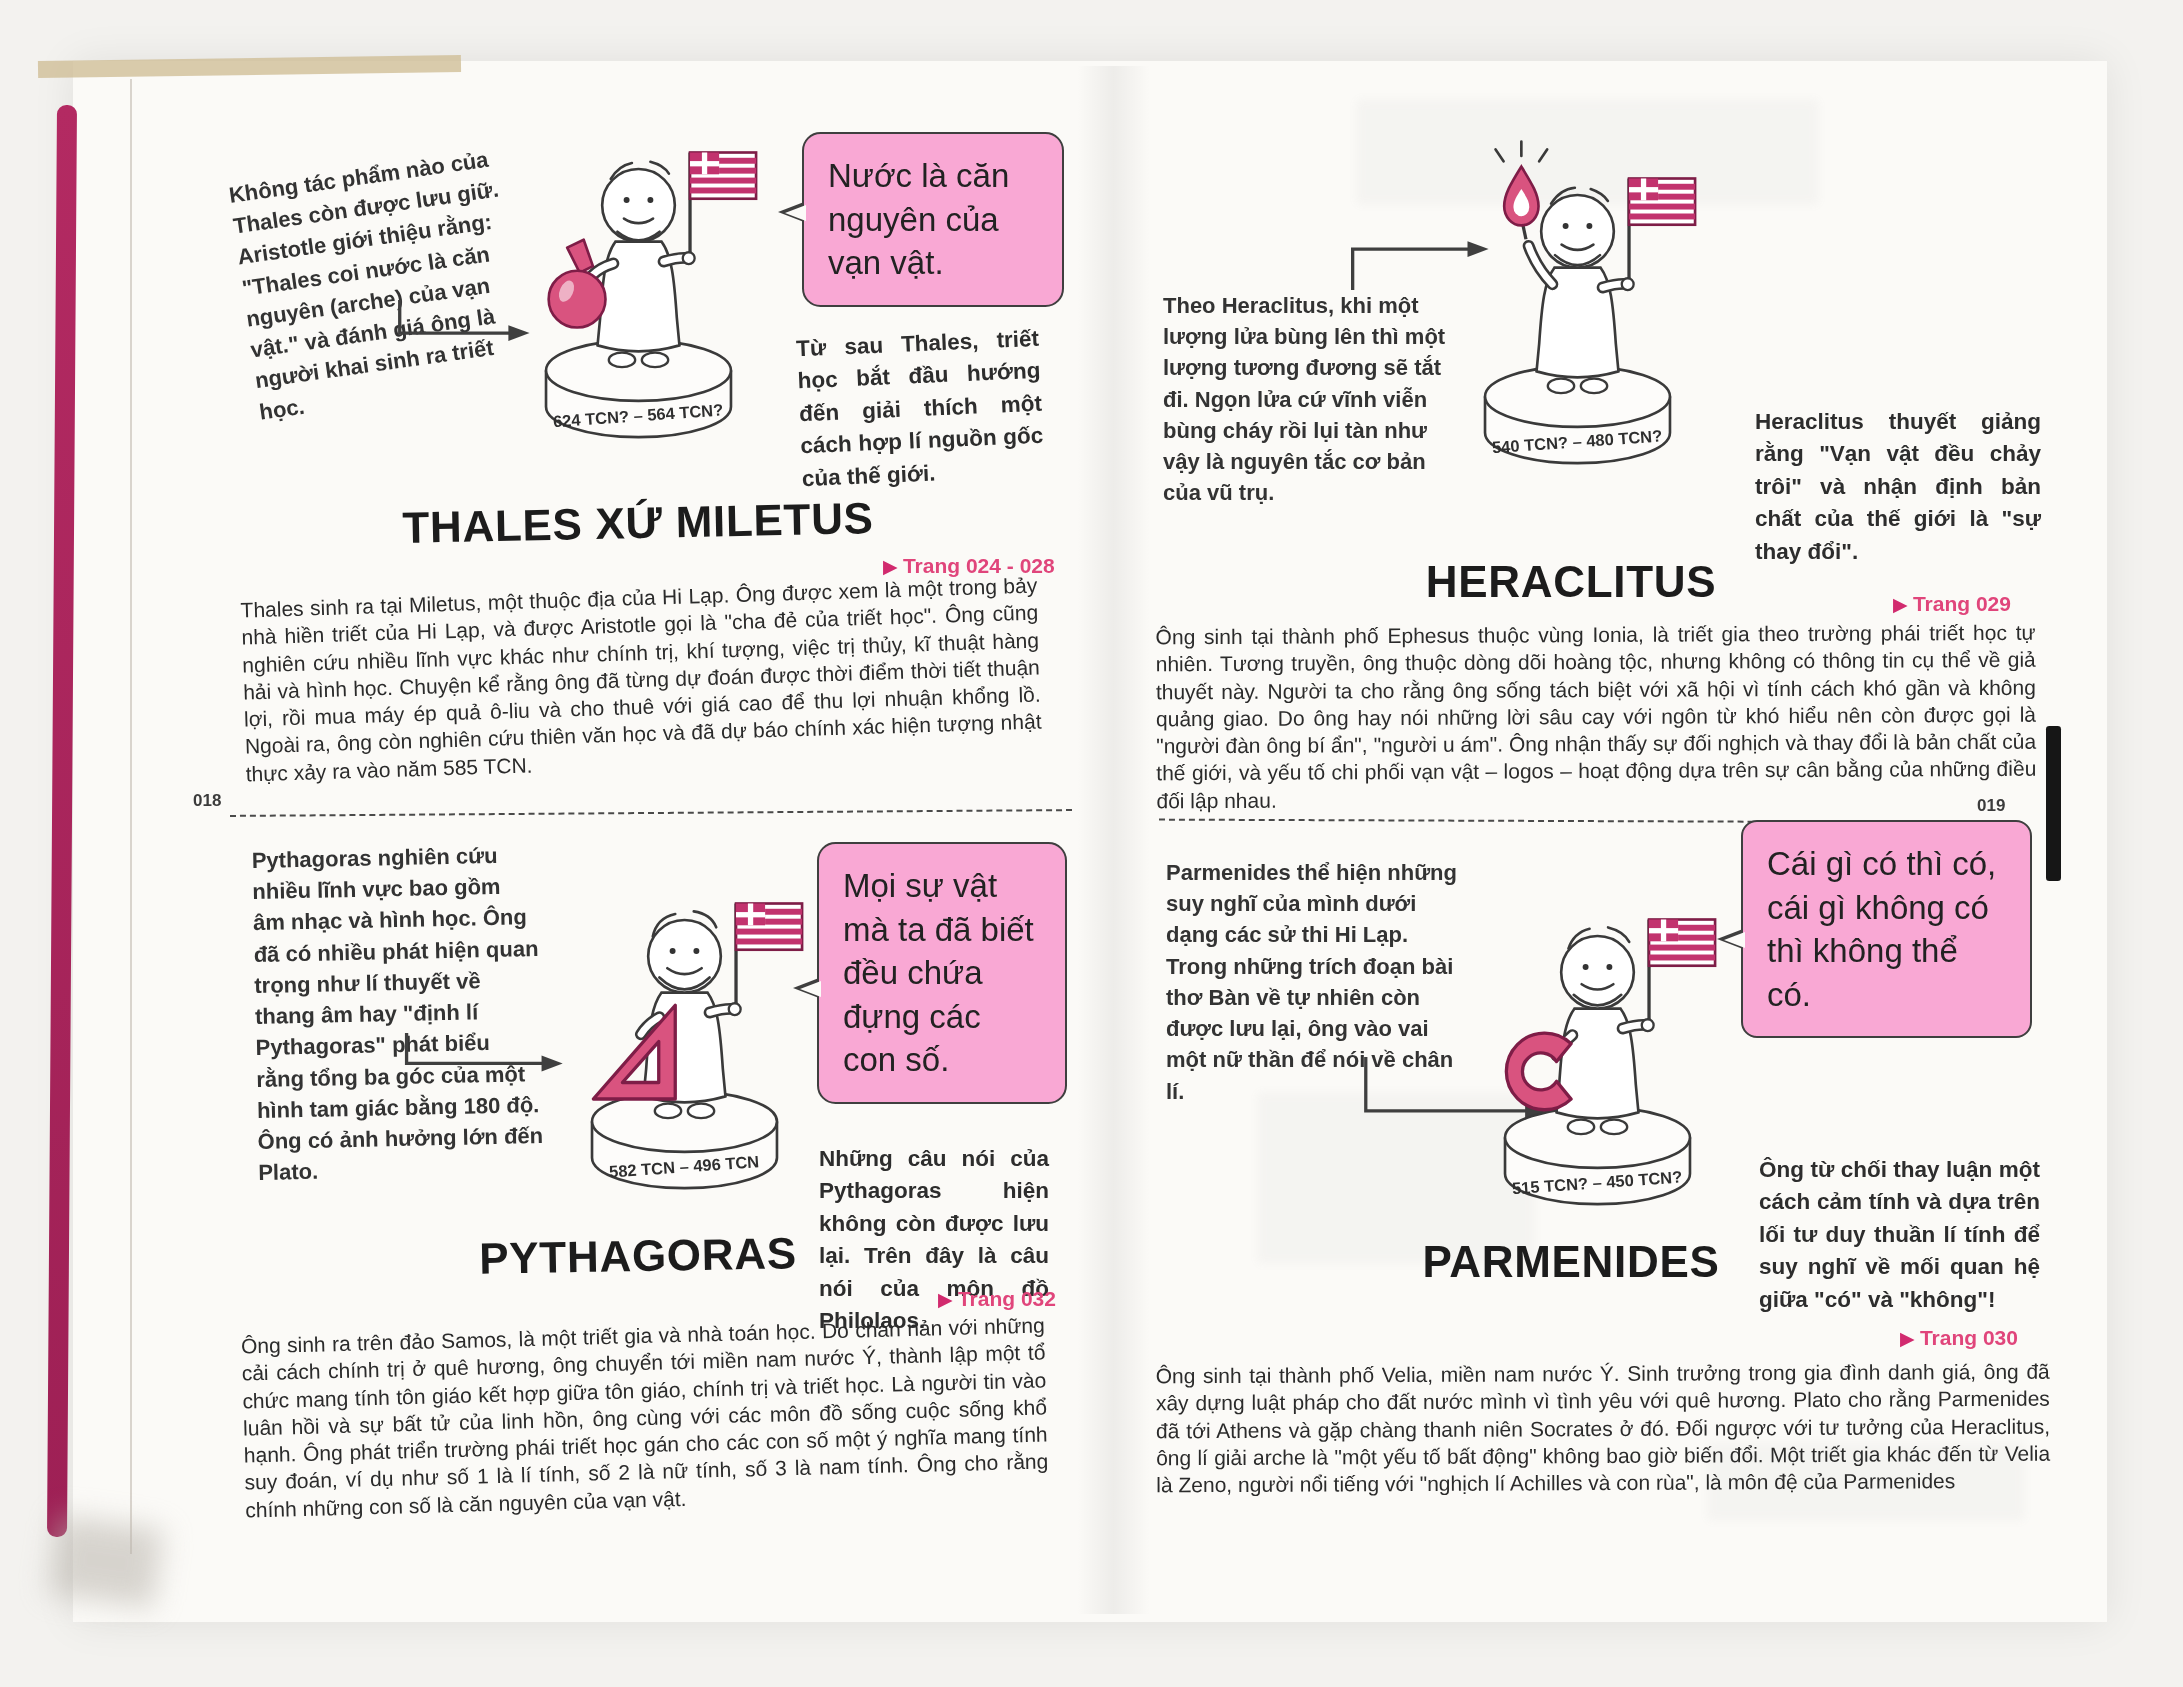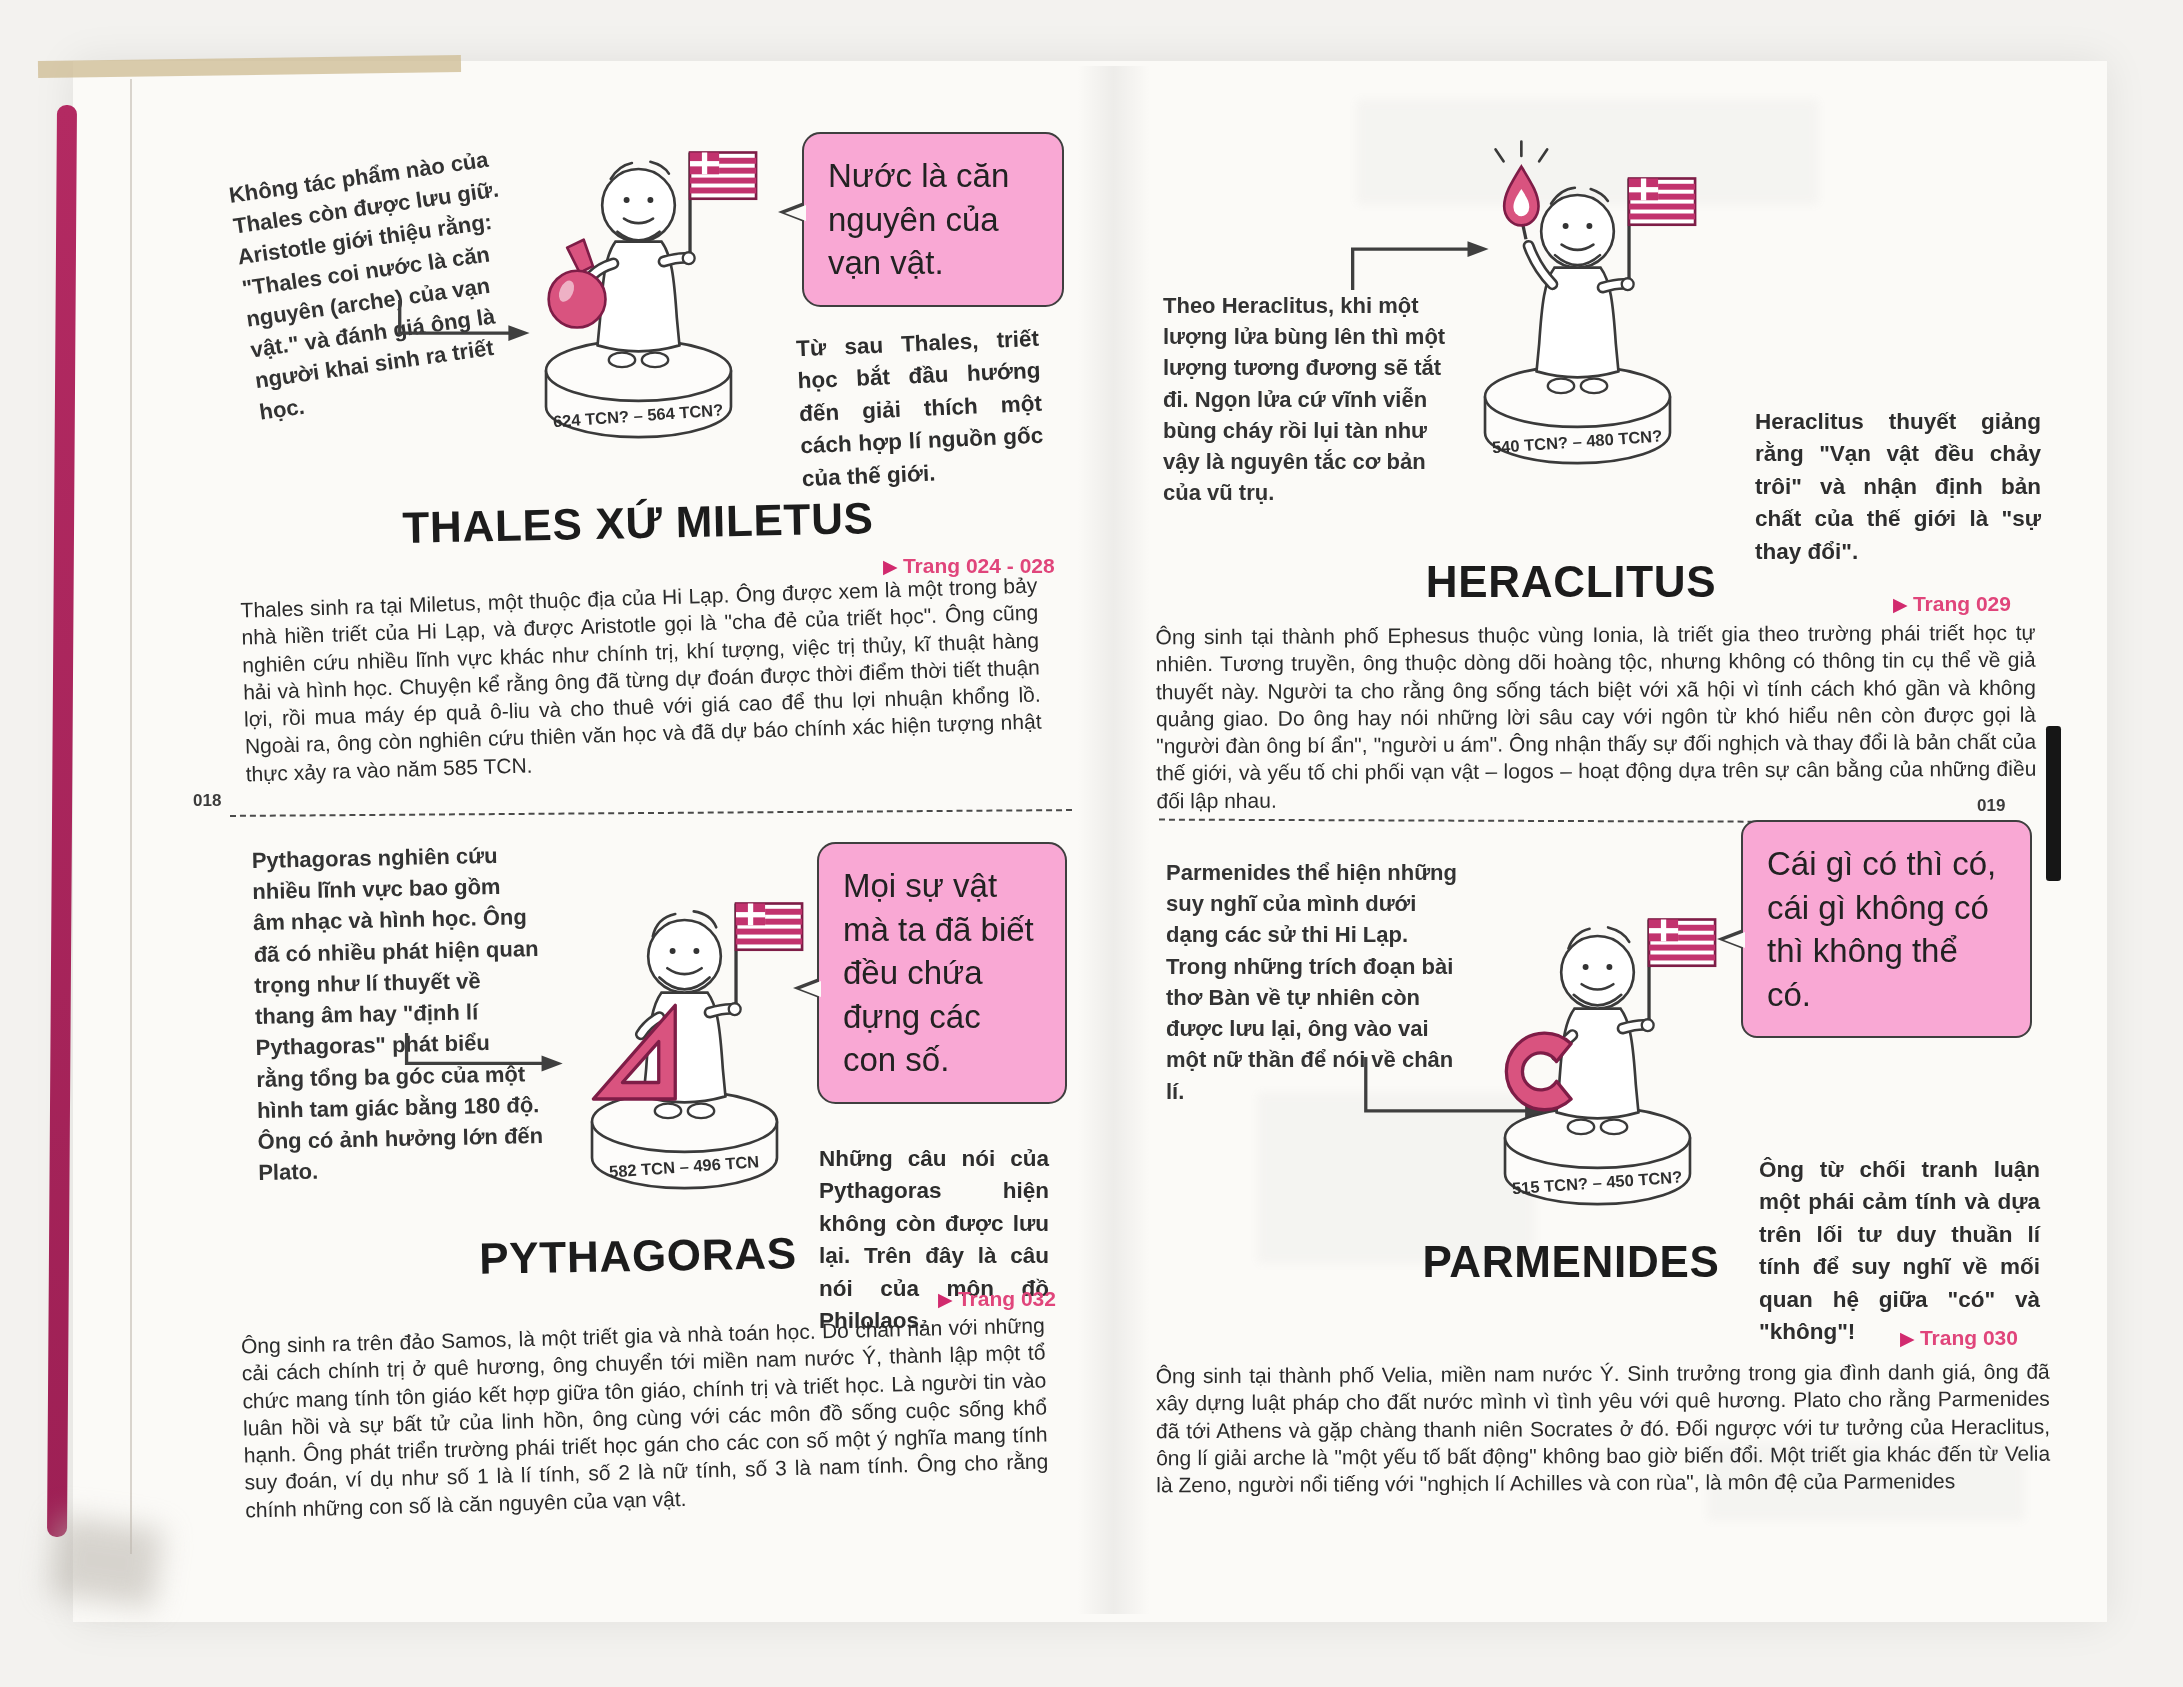--- a/index.html
+++ b/index.html
@@ -281,21 +281,21 @@
       <rect x="268" y="70" width="44" height="33" fill="#c2336e"></rect>
       <rect x="286" y="70" width="8" height="33" fill="#fff"></rect>
       <rect x="268" y="83" width="44" height="8" fill="#fff"></rect>
     </g>
   </svg>
 
   <div class="bubble" style="left:1741px;top:820px;width:239px;border-radius:16px;--tail:50%;">
     <span>Cái gì có thì có, cái gì không có thì không thể có.</span>
   </div>
 
-  <div class="caption" style="left:1759px;top:1154px;width:281px;">Ông từ chối tranh luận một phái cảm tính và dựa trên lối tư duy thuần lí tính để suy nghĩ về mối quan hệ giữa "có" và "không"!</div>
+  <div class="caption" style="left:1759px;top:1154px;width:281px;">Ông từ chối thay luận một cách cảm tính và dựa trên lối tư duy thuần lí tính để suy nghĩ về mối quan hệ giữa "có" và "không"!</div>
 
   <div class="title" style="left:1164px;top:1237px;width:814px;">PARMENIDES</div>
 
   <div class="trang" style="left:1900px;top:1326px;">
     <span class="tri">▶</span><span>Trang 030</span>
   </div>
 
   <div class="para" style="left:1156px;top:1360px;width:894px;transform:rotate(-0.3deg);">Ông sinh tại thành phố Velia, miền nam nước Ý. Sinh trưởng trong gia đình danh giá, ông đã xây dựng luật pháp cho đất nước mình vì tình yêu với quê hương. Plato cho rằng Parmenides đã tới Athens và gặp chàng thanh niên Socrates ở đó. Đối ngược với tư tưởng của Heraclitus, ông lí giải arche là "một yếu tố bất động" không bao giờ biến đổi. Một triết gia khác đến từ Velia là Zeno, người nổi tiếng với "nghịch lí Achilles và con rùa", là môn đệ của Parmenides</div>
 
 </div>

